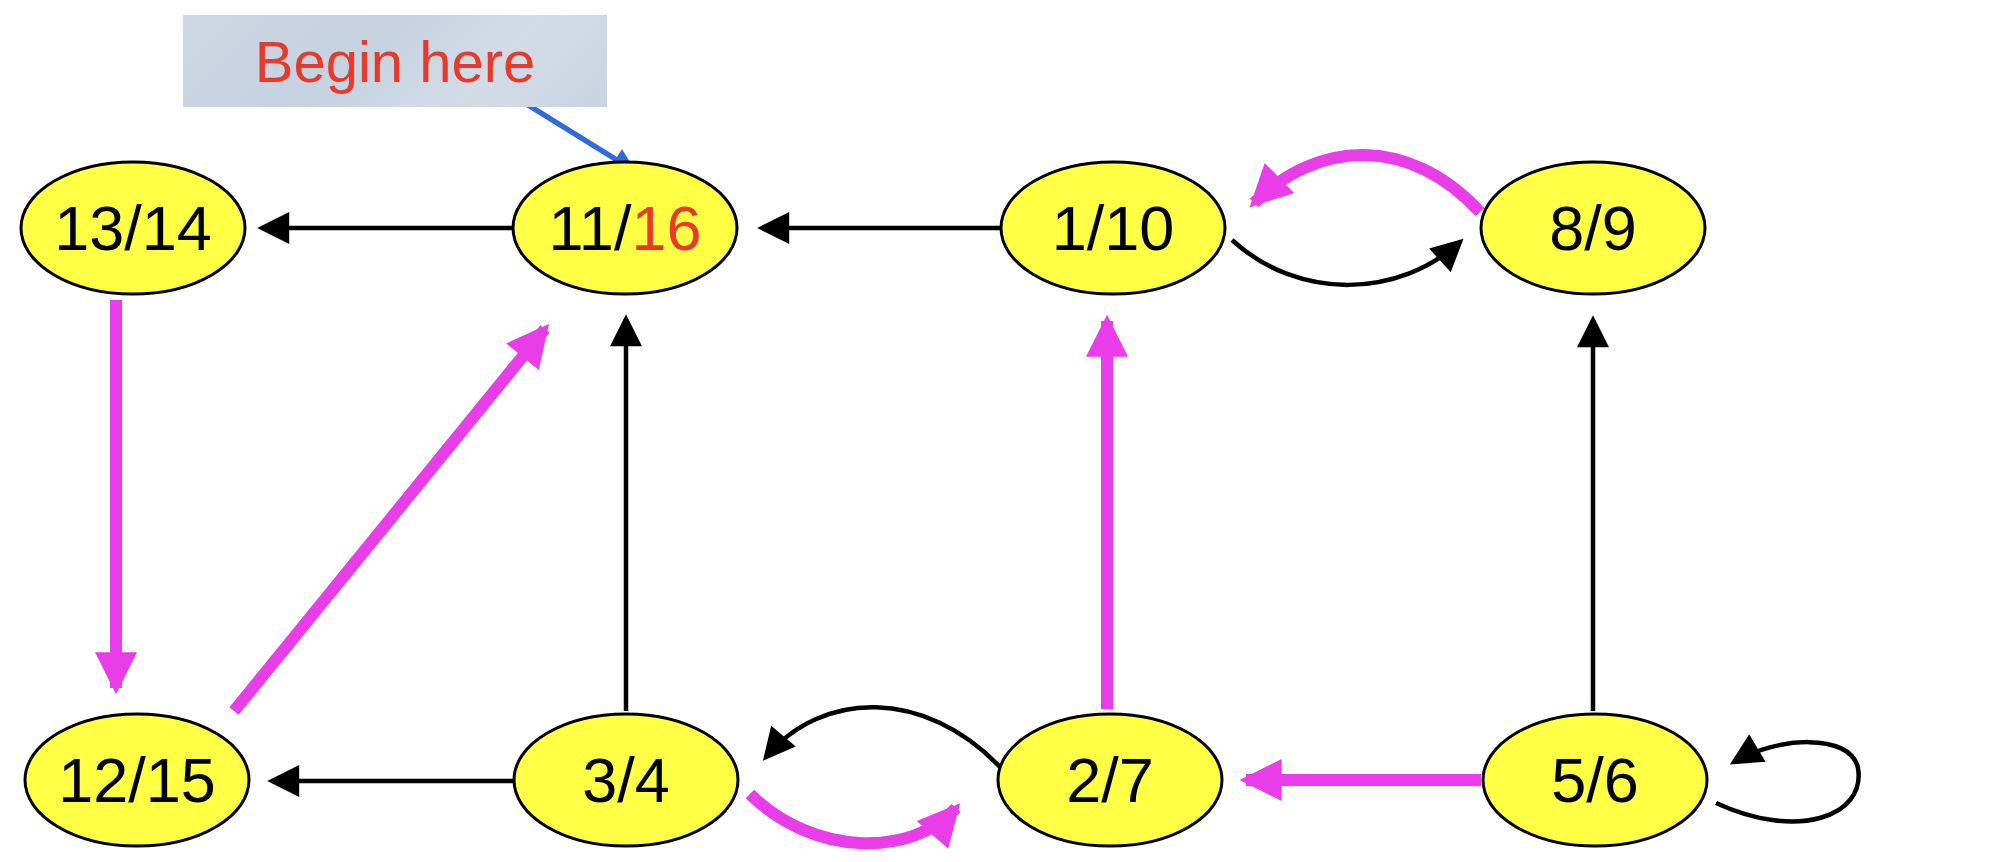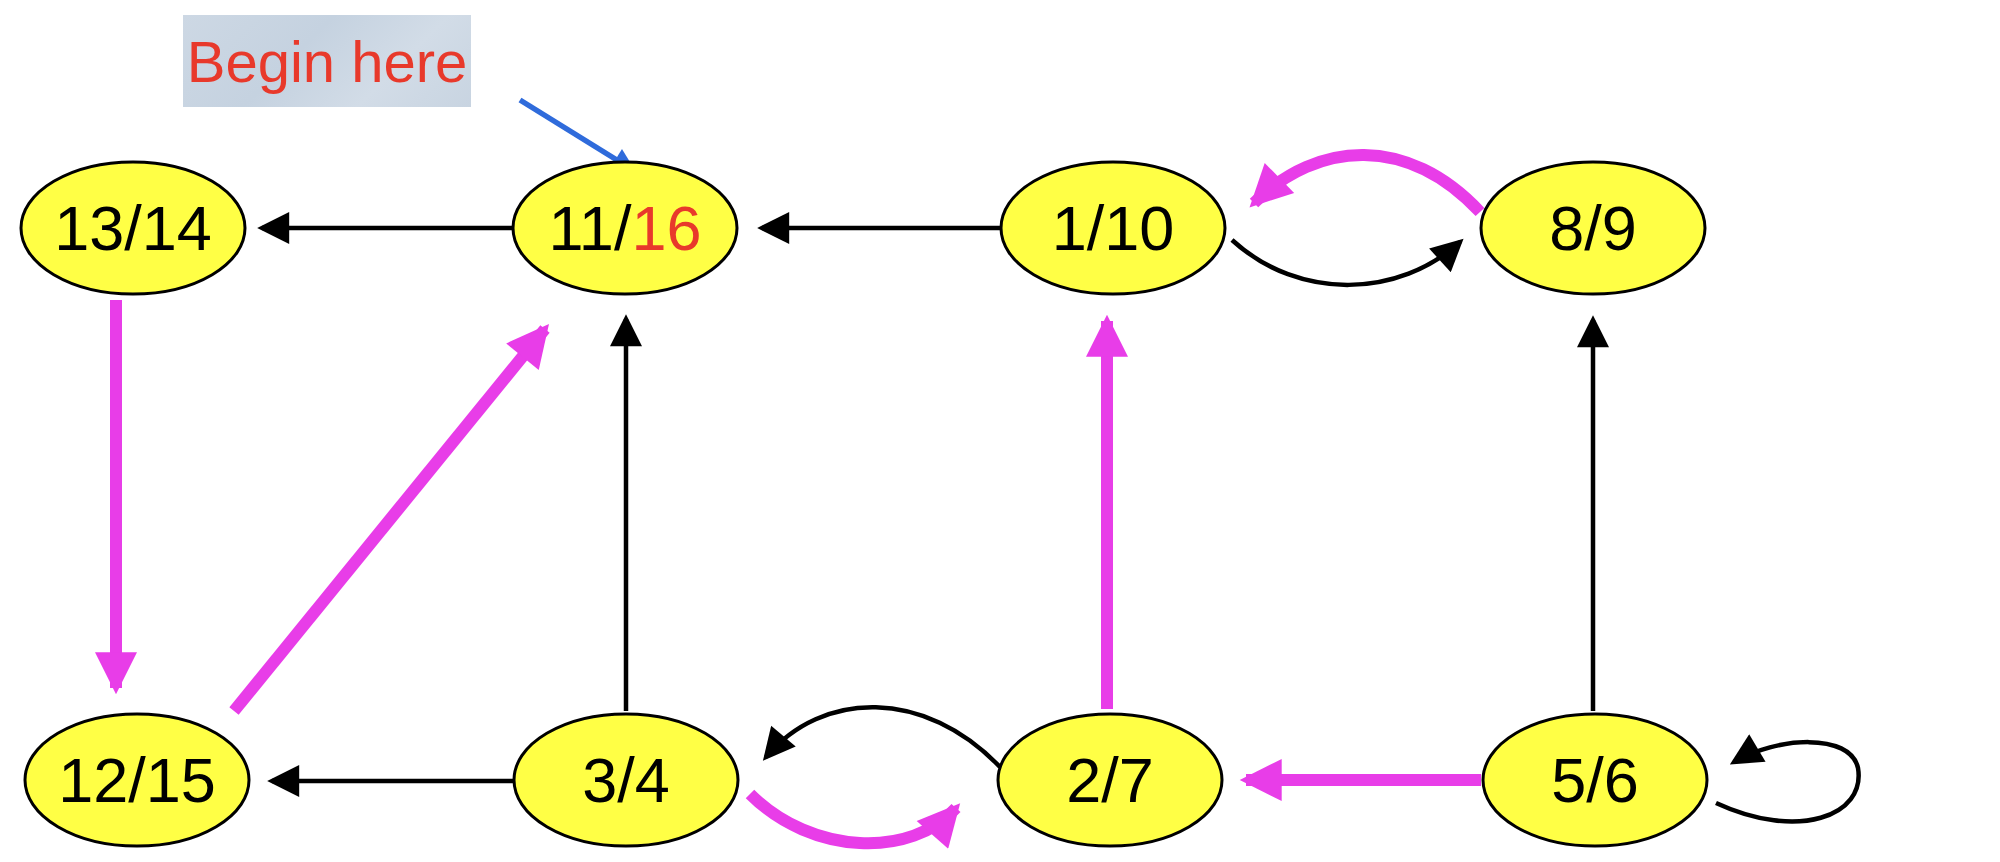--- a/index.html
+++ b/index.html
@@ -28,21 +28,21 @@
   .edge-blue    { stroke: #2f6bdb; stroke-width: 5.5; fill: none; }
   
   .node-ellipse { fill: #ffff45; stroke: #000000; stroke-width: 3; }
   .node-label   { font-family: "Liberation Sans", sans-serif; font-size: 63px; fill: #000000; text-anchor: middle; }
   .red-part     { fill: #e8392b; }
   
   .begin-label {
     position: absolute;
     left: 183px;
     top: 15px;
-    width: 288px;
+    width: 424px;
     height: 92px;
     background: linear-gradient(135deg, #cdd8e4 0%, #c5d2e0 40%, #d2dce7 70%, #c8d4e1 100%);
     color: #e8392b;
     font-size: 58px;
     font-family: "Liberation Sans", sans-serif;
     display: flex;
     align-items: center;
     justify-content: center;
     white-space: nowrap;
     text-align: center;

